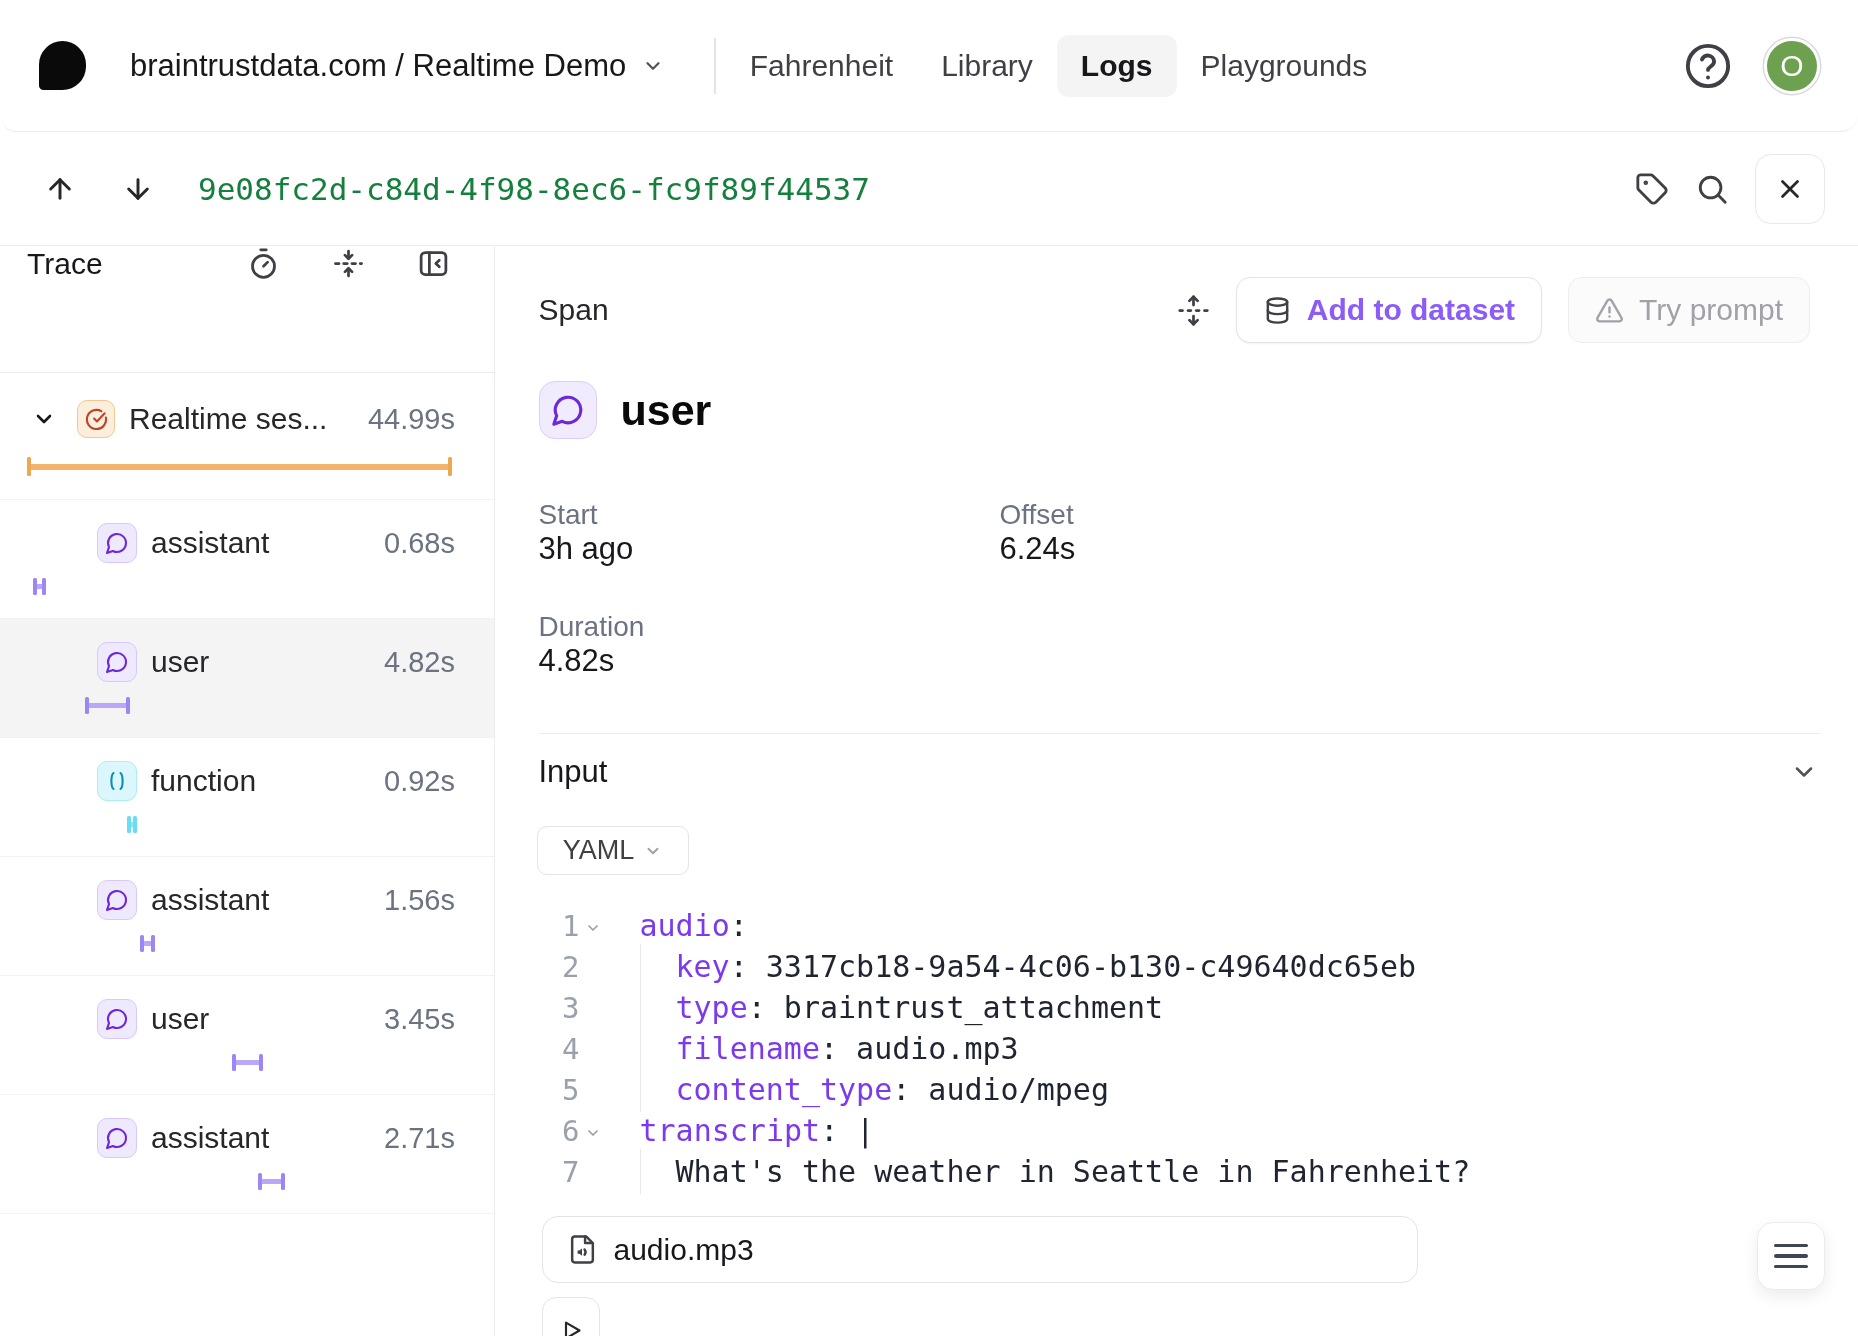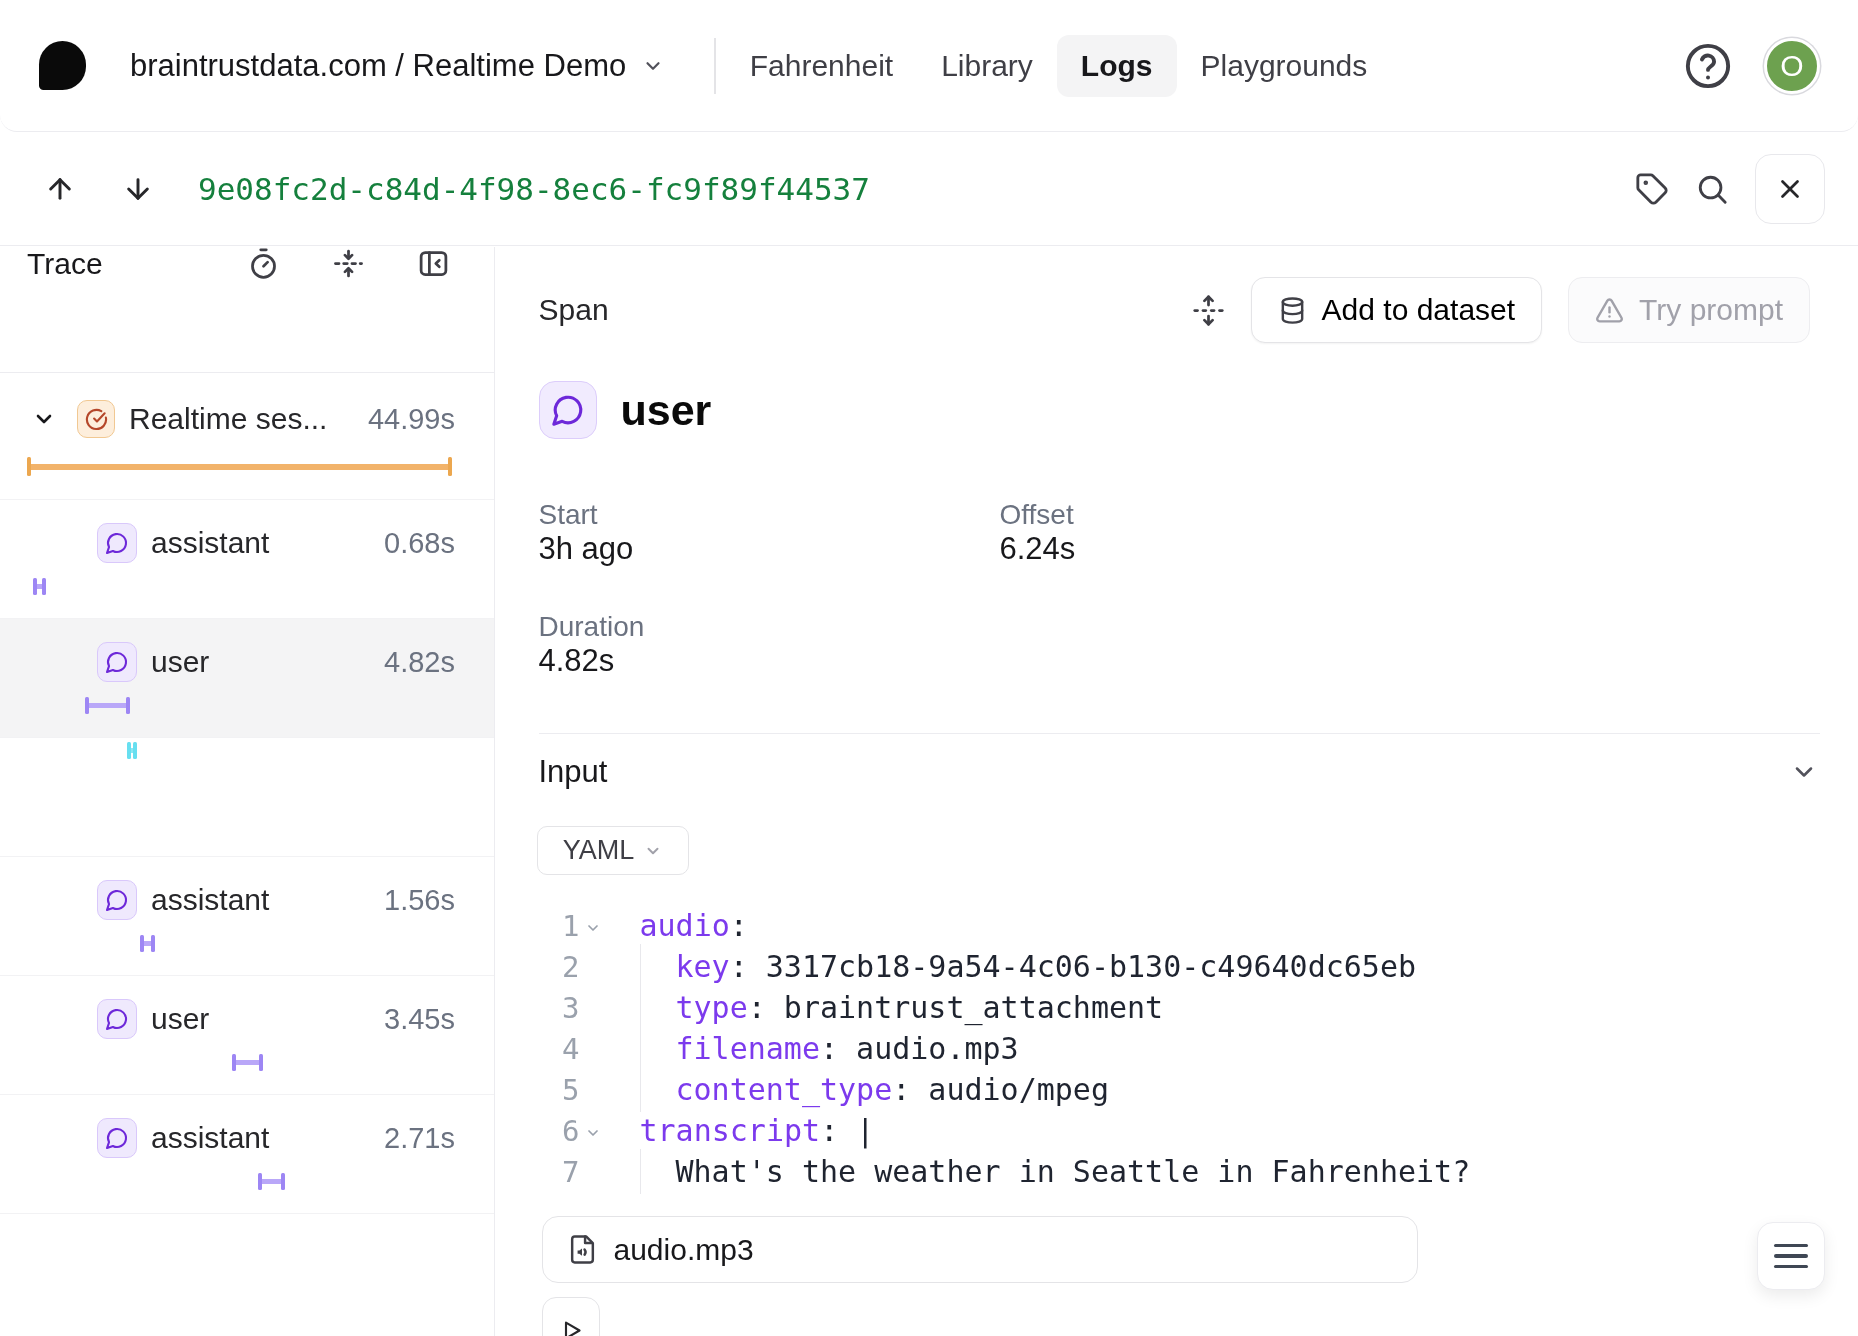--- a/index.html
+++ b/index.html
@@ -60,21 +60,21 @@
   .tbar::before, .tbar::after { content:""; width:4px; height:100%; background:var(--cap-color,#9d86f4); border-radius:1.5px; flex:none; }
   .tbar .mid { flex:1; height:5px; background:var(--bar-color,#b9a7f8); }
   .trow.root .tbar .mid { height:6px; }
 
   
   .right-panel { position:absolute; top:247px; left:496.5px; right:0; bottom:0; background:#fff; }
   .span-header { height:126px; display:flex; align-items:center; padding:0 48px 0 42px; }
   .span-title-label { font-size:30px; font-weight:500; color:#27272a; }
   .sh-right { margin-left:auto; display:flex; align-items:center; gap:26px; }
   .btn { height:66px; border-radius:14px; display:flex; align-items:center; gap:15px; font-size:30px; padding:0 26px; }
-  .btn.add { background:#fff; border:1.5px solid #e4e4e7; color:#000000; font-weight:400; box-shadow:0 1px 2px rgba(0,0,0,.05); }
+  .btn.add { background:#fff; border:1.5px solid #e4e4e7; color:#8b5cf6; font-weight:700; box-shadow:0 1px 2px rgba(0,0,0,.05); }
   .btn.add .icon-btn { color:#3f3f46; }
   .btn.try { background:#fbfbfc; border:1.5px solid #ededf0; color:#a1a1aa; font-weight:500; }
   .btn.try .icon-btn { color:#a1a1aa; }
 
   .span-name-row { display:flex; align-items:center; gap:24px; margin:8px 0 0 42px; }
   .sn-icon { width:58px; height:58px; border-radius:16px; background:#f1ebfe; border:1.5px solid #dccdfb; color:#6d28d9;
              display:flex; align-items:center; justify-content:center; }
   .sn-text { font-size:43px; font-weight:700; color:#0a0a0a; }
 
   .meta { margin:60px 42px 0; display:grid; grid-template-columns:461px 1fr; row-gap:44px; }
@@ -267,20 +267,30 @@
         <span class="tdur">4.82s</span>
       </div>
       <div class="trow-barline">
           <div class="tbar" style="left: 85px; width: 45px; --bar-color: #b9a7f8; --cap-color: #9d86f4;">
             <i class="mid"></i>
           </div>
         </div>
     </div>
 
     <div class="trow">
+      <div class="trow-main depth1">
+        <span class="ticon fn">
+          <svg width="24" height="24" viewBox="0 0 24 24" fill="none" stroke="currentColor" stroke-width="2.1" stroke-linecap="round">
+              <path d="M8.5 4c-2.8 2.2-2.8 13.8 0 16"></path>
+              <path d="M15.5 4c2.8 2.2 2.8 13.8 0 16"></path>
+            </svg>
+        </span>
+        <span class="tlabel">function</span>
+        <span class="tdur">0.92s</span>
+      </div>
       <div class="trow-barline">
           <div class="tbar" style="left: 127px; width: 10px; --bar-color: #8ae8f4; --cap-color: #67dff0;">
             <i class="mid"></i>
           </div>
         </div>
     </div>
 
     <div class="trow">
       <div class="trow-main depth1">
         <span class="ticon chat">

